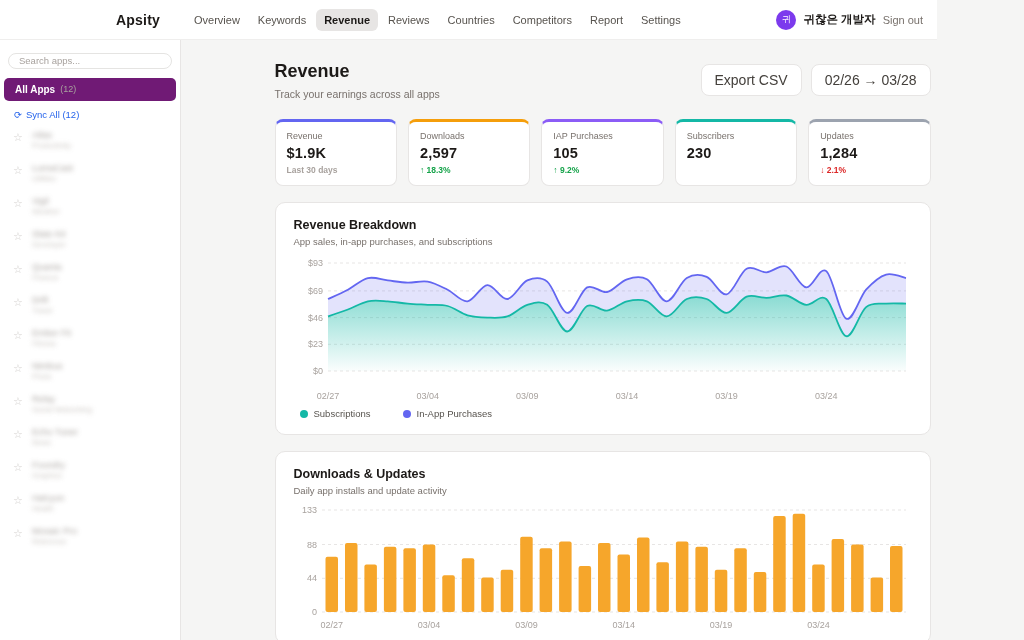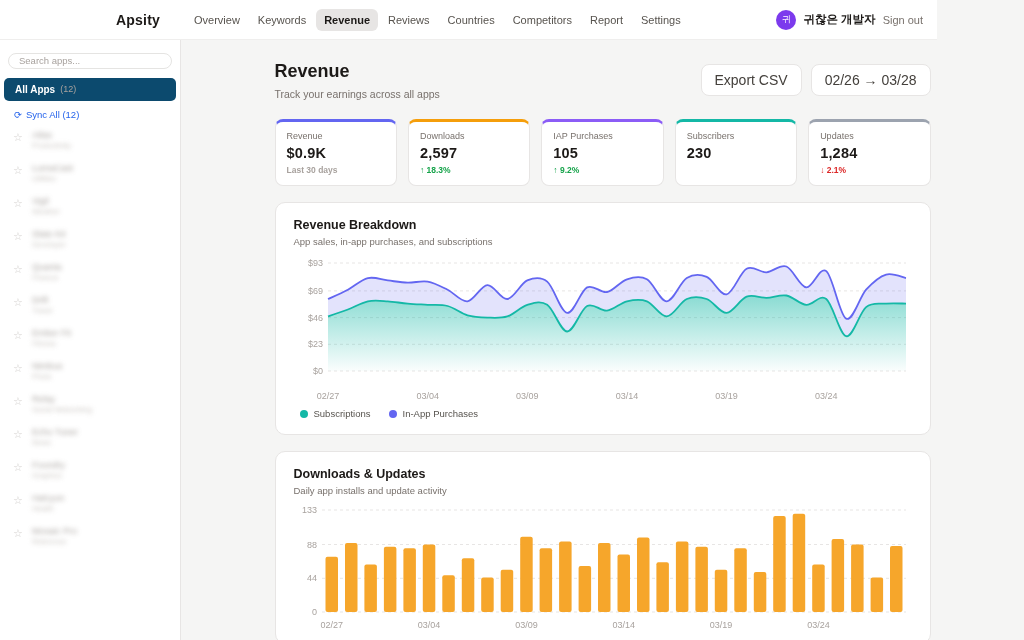--- a/index.html
+++ b/index.html
@@ -17,21 +17,21 @@
     display:flex;align-items:center;justify-content:center;cursor:pointer;}
   .user-name{font-size:11.5px;font-weight:700;white-space:nowrap;}
   .signout{font-size:11px;color:#78716c;cursor:pointer;white-space:nowrap;}
   
   .sidebar{position:absolute;top:40px;left:0;width:181px;height:600px;background:#fff;
     border-right:1px solid #e7e5e4;overflow:hidden;}
   .search-wrap{margin:10px 8px 9px;}
   .search-input{width:100%;height:16px;border:1px solid #e5e4e2;border-radius:9px;font-size:9.5px;
     padding:0 10px;color:#44403c;outline:none;background:#fff;}
   .search-input::placeholder{color:#a8a29e;}
-  .allapps{margin:1px 4px 0;background:#0c4a6e;color:#fff;border-radius:5px;height:23px;
+  .allapps{margin:1px 4px 0;background:#701a75;color:#fff;border-radius:5px;height:23px;
     display:flex;align-items:center;padding:0 11px;font-size:10px;font-weight:700;gap:5px;cursor:pointer;}
   .allapps .count{color:#a8a29e;font-weight:400;font-size:9px;}
   .sync{margin:8px 0 4px 14px;color:#2563eb;font-size:9.5px;display:flex;gap:4px;align-items:center;cursor:pointer;}
   .app-list{margin-top:3px;}
   .app-item{display:flex;align-items:flex-start;gap:9px;padding:6px 10px 6px 13px;cursor:pointer;}
   .star{color:#d6d3d1;font-size:11px;line-height:1;padding-top:2px;}
   .app-texts{filter:blur(2.4px);opacity:.75;}
   .app-name{display:block;font-size:9px;color:#8d8680;line-height:1.25;}
   .app-sub{display:block;font-size:7.5px;color:#b5afa9;line-height:1.3;}
   
@@ -46,21 +46,21 @@
   .stats{display:flex;gap:11px;margin-top:19px;}
   .stat-card{flex:1;background:#fff;border:1px solid #e7e5e4;border-top-width:3px;border-top-style:solid;
     border-radius:8px;padding:9px 11px 10px;}
   .stat-label{font-size:9px;color:#78716c;}
   .stat-value{font-size:14.5px;font-weight:700;margin-top:4px;letter-spacing:.2px;}
   .stat-sub{font-size:8.5px;margin-top:4px;font-weight:700;}
   .chart-card{background:#fff;border:1px solid #e7e5e4;border-radius:10px;margin-top:16px;padding:15px 18px 9px;}
   .chart-title{font-size:12.5px;font-weight:700;}
   .chart-sub{font-size:9.5px;color:#78716c;margin-top:4px;}
   svg{display:block;margin-top:6px;font-family:inherit;}
-  .legend{display:flex;gap:18px;padding:3px 0 6px 6px;}
+  .legend{display:flex;gap:32px;padding:3px 0 6px 6px;}
   .legend-item{display:flex;align-items:center;gap:6px;font-size:9.5px;color:#57534e;}
   .dot{width:8px;height:8px;border-radius:50%;display:inline-block;}
 </style>
 </head>
 <body>
 
 <header class="topbar">
   <div class="brand">Apsity</div>
   <nav class="topnav">
       <div class="nav-item">Overview</div>
@@ -195,21 +195,21 @@
       </div>
       <div class="head-actions">
         <button class="btn">Export CSV</button>
         <button class="btn">02/26 → 03/28</button>
       </div>
     </div>
 
     <div class="stats">
         <div class="stat-card" style="border-top-color: rgb(99, 102, 241);">
           <div class="stat-label">Revenue</div>
-          <div class="stat-value">$0.9K</div>
+          <div class="stat-value">$1.9K</div>
           <div class="stat-sub" style="color: rgb(168, 162, 158);">Last 30 days</div>
         </div>
         <div class="stat-card" style="border-top-color: rgb(245, 158, 11);">
           <div class="stat-label">Downloads</div>
           <div class="stat-value">2,597</div>
           <div class="stat-sub" style="color: rgb(22, 163, 74);">↑ 18.3%</div>
         </div>
         <div class="stat-card" style="border-top-color: rgb(139, 92, 246);">
           <div class="stat-label">IAP Purchases</div>
           <div class="stat-value">105</div>

